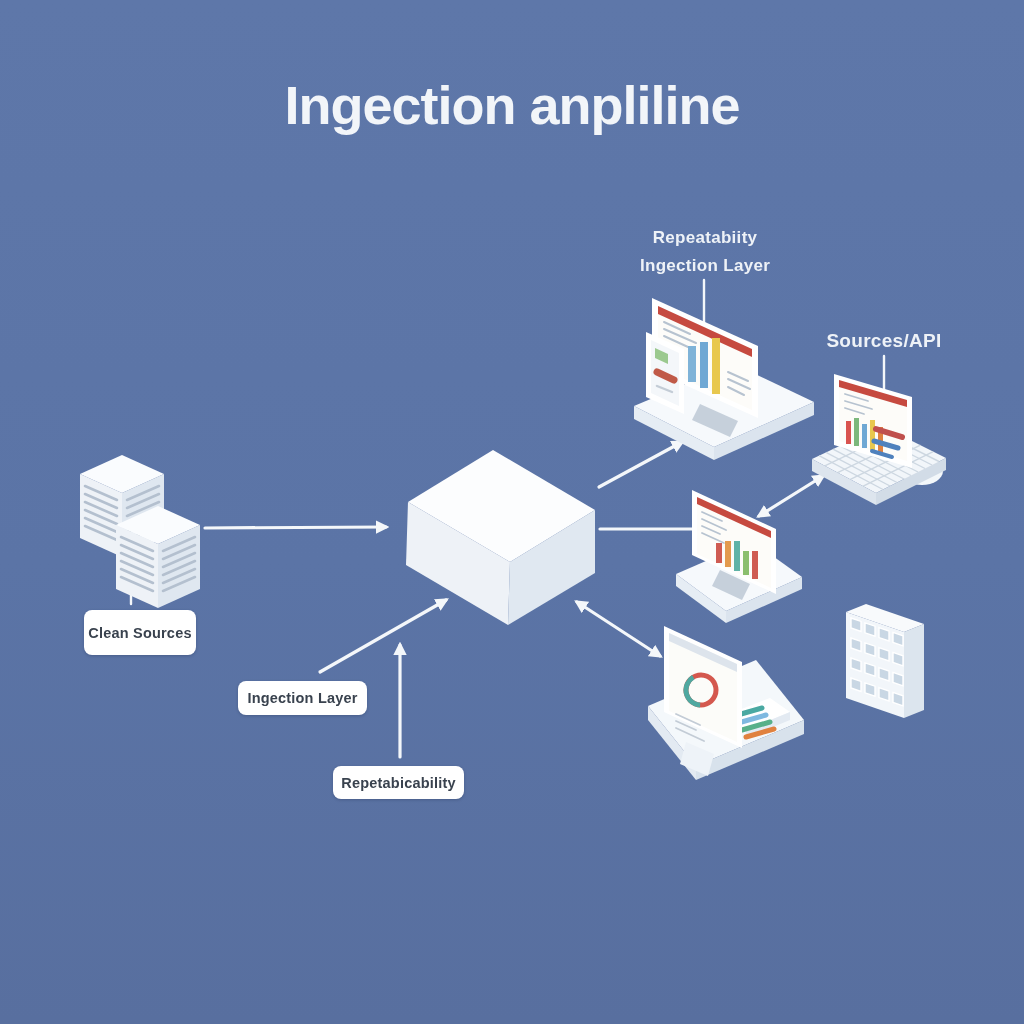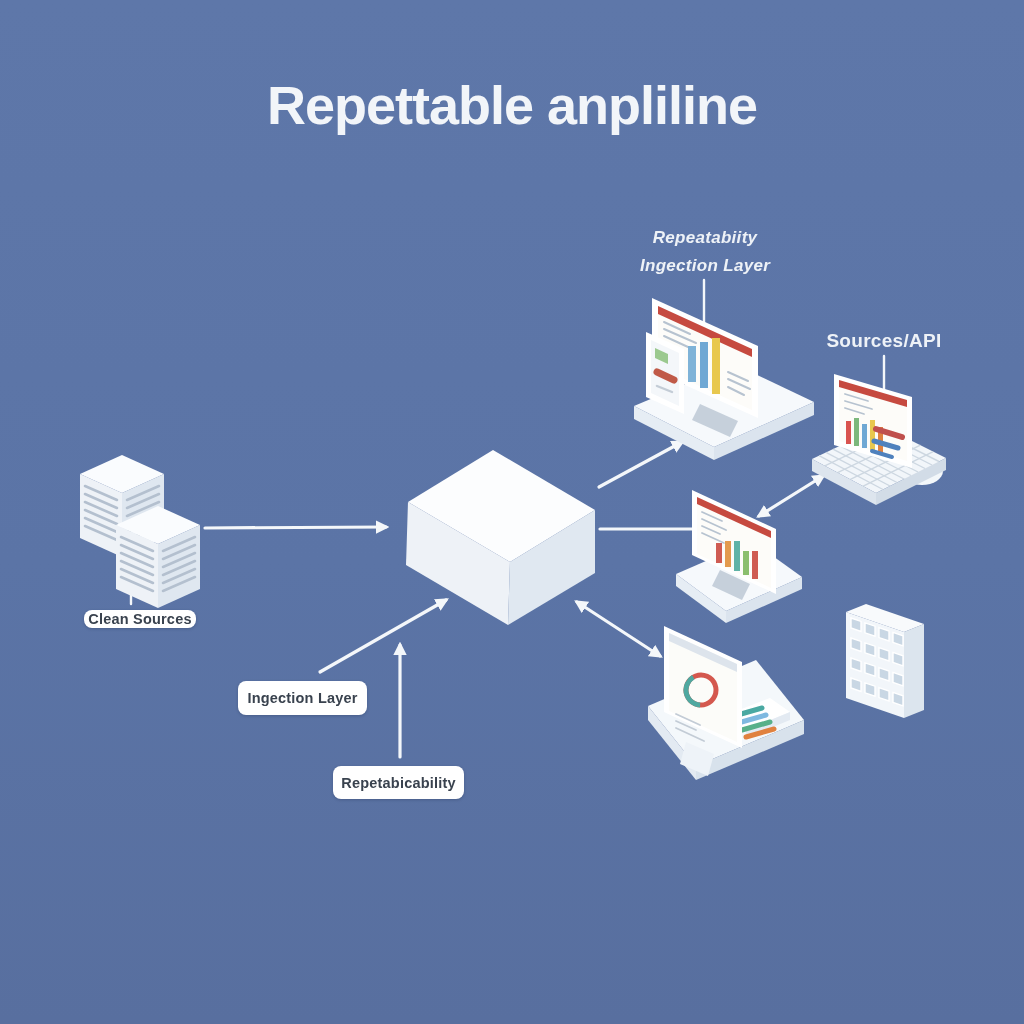--- a/index.html
+++ b/index.html
@@ -25,21 +25,21 @@
     font-weight:600;letter-spacing:.3px;
   }
   .two-line{font-size:17px;line-height:28px;}
   .one-line{font-size:19px;line-height:22px;}
 </style>
 </head>
 <body>
 
 <div class="canvas">
 
-  <h1 class="title">Repettable anpliline</h1>
+  <h1 class="title">Ingection anpliline</h1>
 
   <svg class="art" viewBox="0 0 1024 1024" xmlns="http://www.w3.org/2000/svg">
     <defs>
       <marker id="ah" viewBox="0 0 10 10" refX="7.5" refY="5" markerWidth="4.2" markerHeight="4.2" orient="auto-start-reverse">
         <path d="M0,0 L10,5 L0,10 z" fill="#f4f7fa"></path>
       </marker>
     </defs>
 
     <g stroke="#f4f7fa" stroke-width="3.2" stroke-linecap="round" fill="none">
       <line x1="205" y1="528" x2="386" y2="527" marker-end="url(#ah)"></line>
@@ -240,26 +240,26 @@
           <polygon points="879,667.6 889,671 889,681 879,677.6"></polygon>
           <polygon points="893,672.4 903,675.8 903,685.8 893,682.4"></polygon>
         <polygon points="851,678 861,681.4 861,691.4 851,688"></polygon>
           <polygon points="865,682.8 875,686.2 875,696.2 865,692.8"></polygon>
           <polygon points="879,687.6 889,691 889,701 879,697.6"></polygon>
           <polygon points="893,692.4 903,695.8 903,705.8 893,702.4"></polygon>
       </g>
     </g>
   </svg>
 
-  <div class="floatlabel two-line" style="left:595px;top:224px;width:220px;font-style:italic;">
+  <div class="floatlabel two-line" style="left:595px;top:224px;width:220px;">
     <div>Repeatabiity</div>
     <div>Ingection Layer</div>
   </div>
 
   <div class="floatlabel one-line" style="left:799px;top:330px;width:170px;">Sources/API</div>
 
-  <div class="pill" style="left:84px;top:610px;width:112px;height:18px;">Clean Sources</div>
+  <div class="pill" style="left:84px;top:610px;width:112px;height:45px;">Clean Sources</div>
 
   <div class="pill" style="left:238px;top:681px;width:129px;height:34px;">Ingection Layer</div>
 
   <div class="pill" style="left:333px;top:766px;width:131px;height:33px;">Repetabicability</div>
 
 </div>
 
 </body></html>

